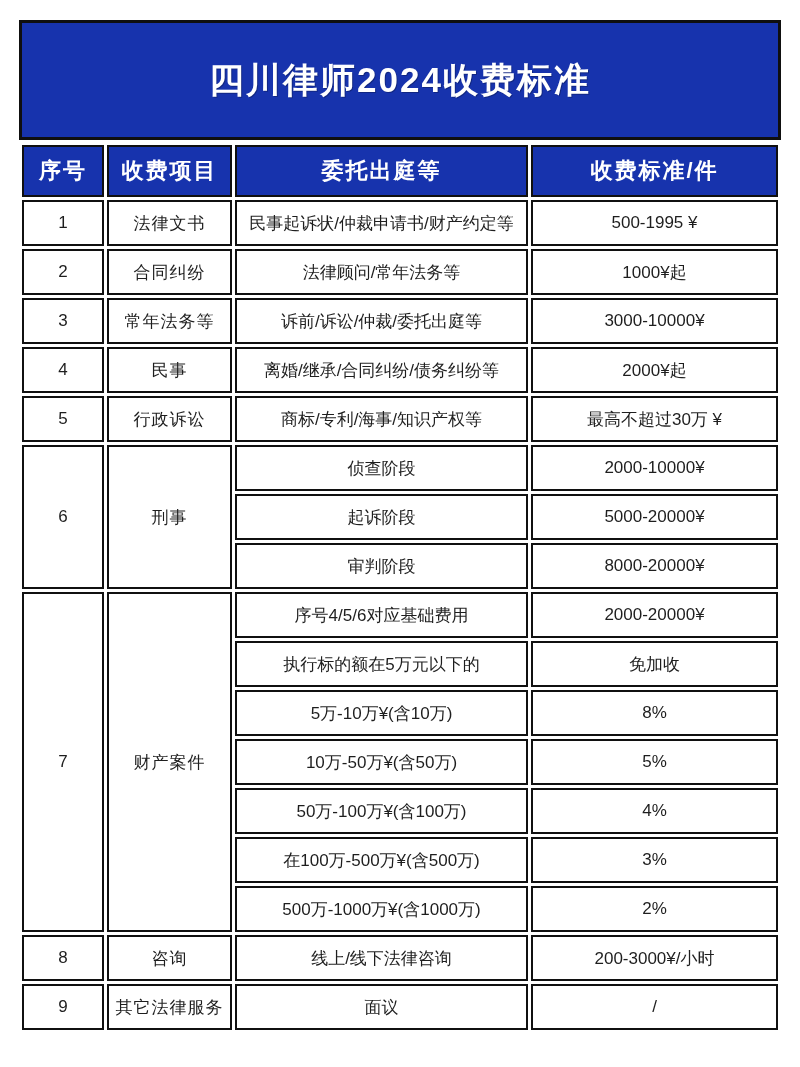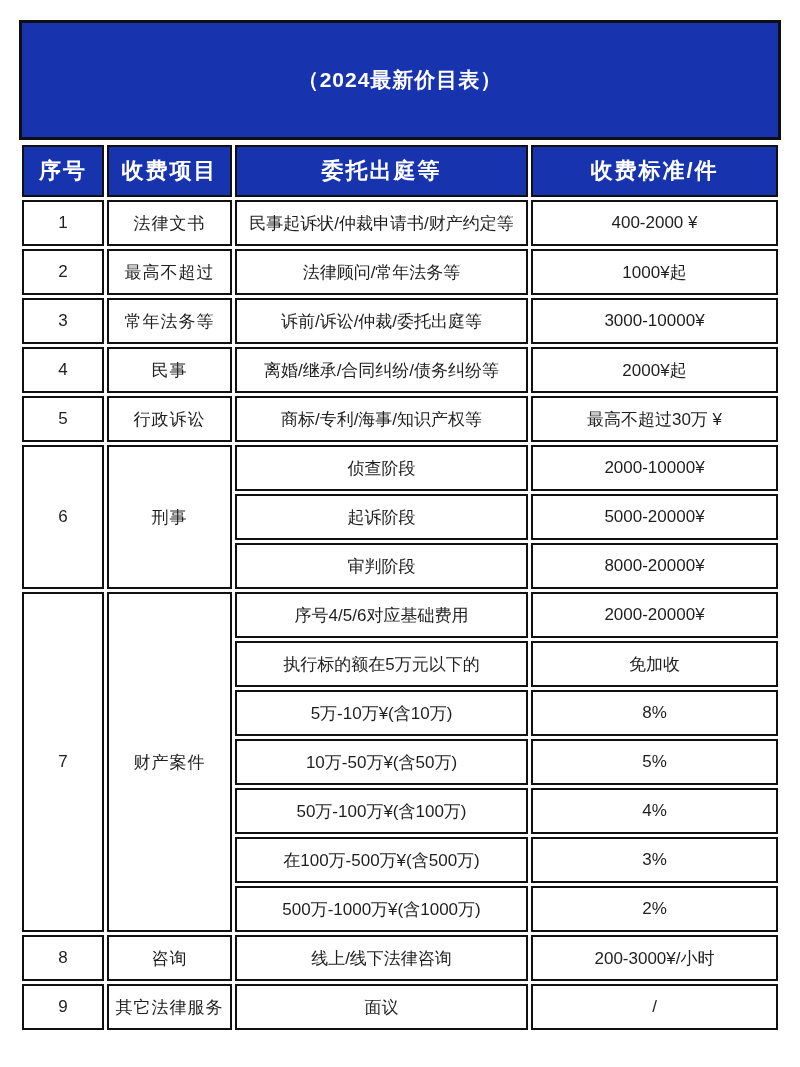--- a/index.html
+++ b/index.html
@@ -69,21 +69,21 @@
   }
   td.cell-no { font-size: 17px; }
   td.cell-item { letter-spacing: 1px; margin-left: 44px; }
 </style>
 </head>
 <body>
 
 <div class="poster">
 
   <div class="title-block">
-    <div class="sub-title">（2024最新价目表）</div>
+    <div class="main-title">四川律师2024收费标准</div>
   </div>
 
   <table class="fee-table">
     <colgroup>
       <col style="width:82px">
       <col style="width:125px">
       <col style="width:293px">
       <col style="width:247px">
     </colgroup>
     <thead>
@@ -93,26 +93,26 @@
         <th>委托出庭等</th>
         <th>收费标准/件</th>
       </tr>
     </thead>
     <tbody>
 
       <tr>
         <td class="cell-no">1</td>
         <td class="cell-item">法律文书</td>
         <td class="cell-scope">民事起诉状/仲裁申请书/财产约定等</td>
-        <td class="cell-fee">400-2000 ¥</td>
+        <td class="cell-fee">500-1995 ¥</td>
       </tr>
 
       <tr>
         <td class="cell-no">2</td>
-        <td class="cell-item">最高不超过</td>
+        <td class="cell-item">合同纠纷</td>
         <td class="cell-scope">法律顾问/常年法务等</td>
         <td class="cell-fee">1000¥起</td>
       </tr>
 
       <tr>
         <td class="cell-no">3</td>
         <td class="cell-item">常年法务等</td>
         <td class="cell-scope">诉前/诉讼/仲裁/委托出庭等</td>
         <td class="cell-fee">3000-10000¥</td>
       </tr>

